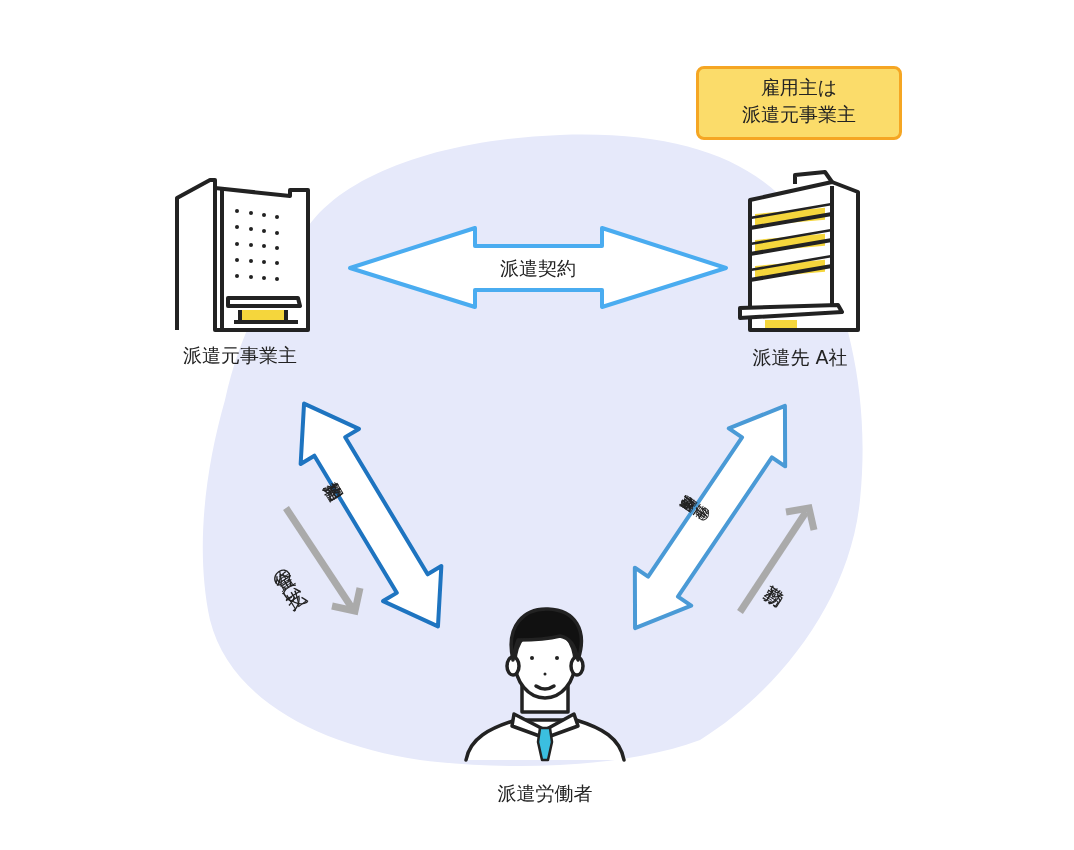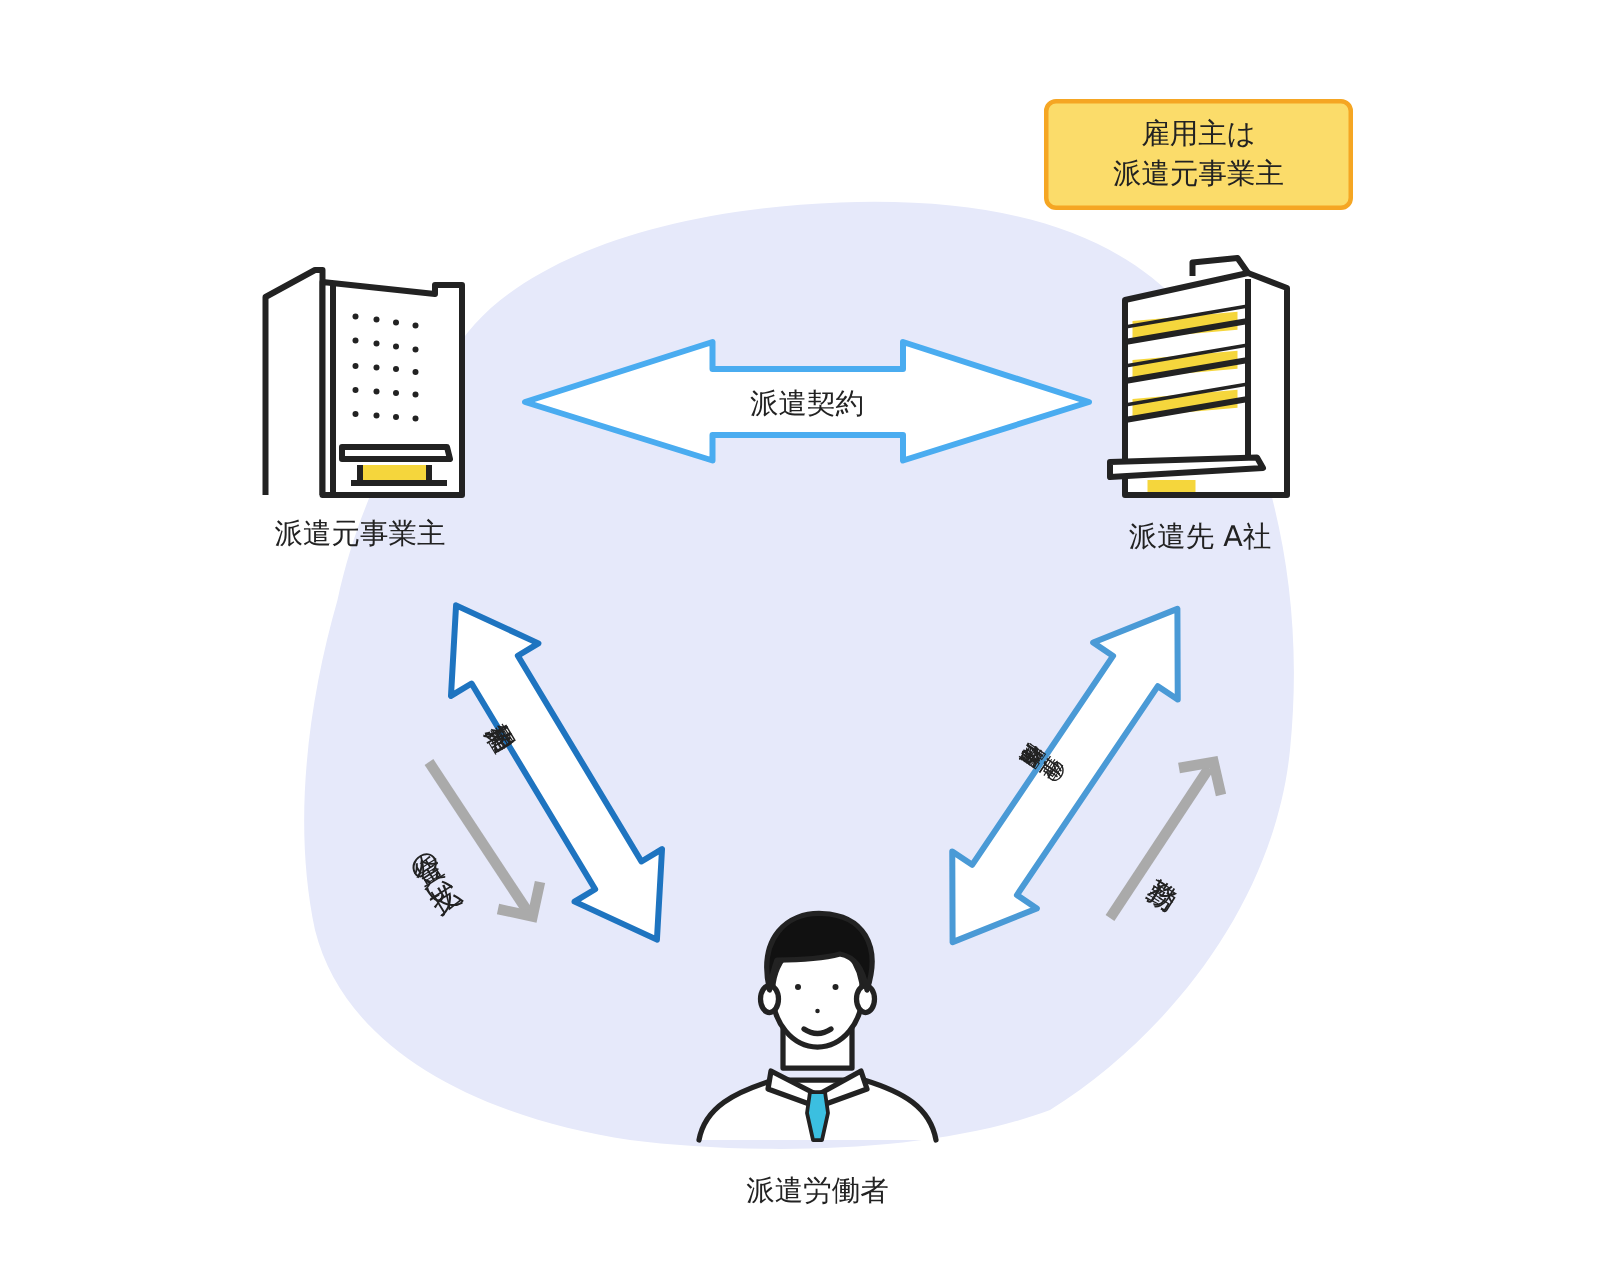--- a/index.html
+++ b/index.html
@@ -3,21 +3,21 @@
 <meta charset="utf-8">
 <style>
   html, body { margin: 0; padding: 0; background: #ffffff; }
   body { width: 1074px; height: 850px; position: relative; overflow: hidden;
          font-family: "DejaVu Sans", sans-serif; color: #222; }
   svg { position: absolute; left: 0; top: 0; }
   .lbl { font-family: "DejaVu Sans", sans-serif; fill: #222; }
   .note-box { position: absolute; left: 696px; top: 66px; width: 206px; height: 74px;
     background: #fbdc6a; border: 3px solid #f5a623; border-radius: 8px; box-sizing: border-box;
     display: flex; flex-direction: column; align-items: center; justify-content: center;
-    font-size: 19px; line-height: 27px; color: #222; }
+    font-size: 19px; line-height: 27px; color: #222; font-family: Liberation Mono, monospace; }
 </style>
 </head>
 <body>
 
 <svg width="1074" height="850" viewBox="0 0 1074 850">
 
   <path fill="#e6e9fa" d="M 300 240 C 330 180, 430 140, 560 135 C 700 130, 780 170, 820 250 C 850 320, 870 400, 860 500
        C 850 600, 780 690, 700 740 C 620 770, 500 770, 420 760 C 320 745, 230 700, 210 620
        C 195 550, 205 470, 225 400 C 240 330, 270 280, 300 240 Z"></path>
 

